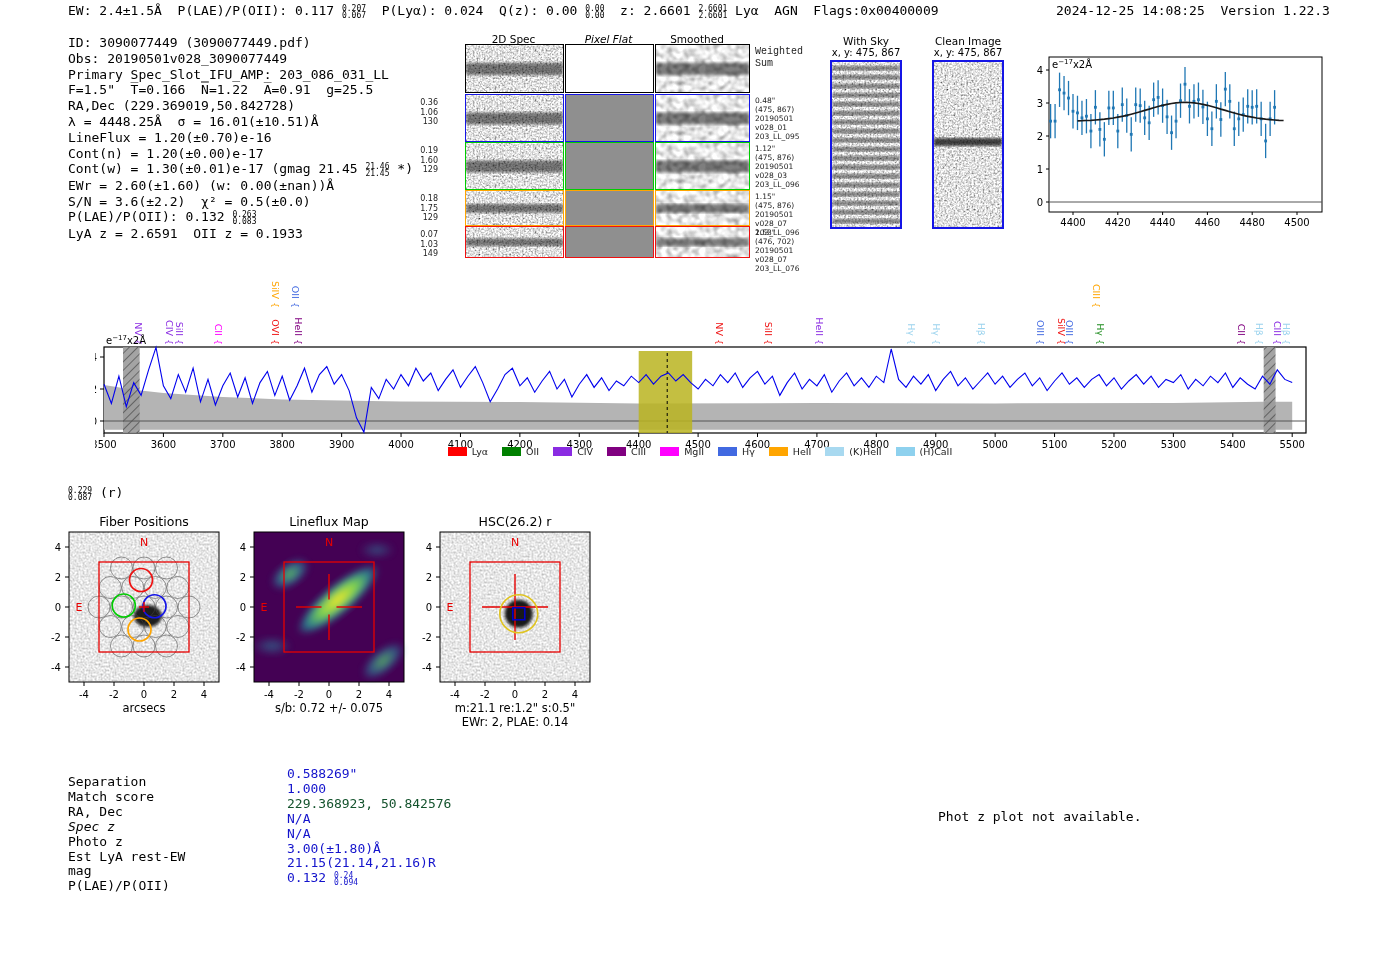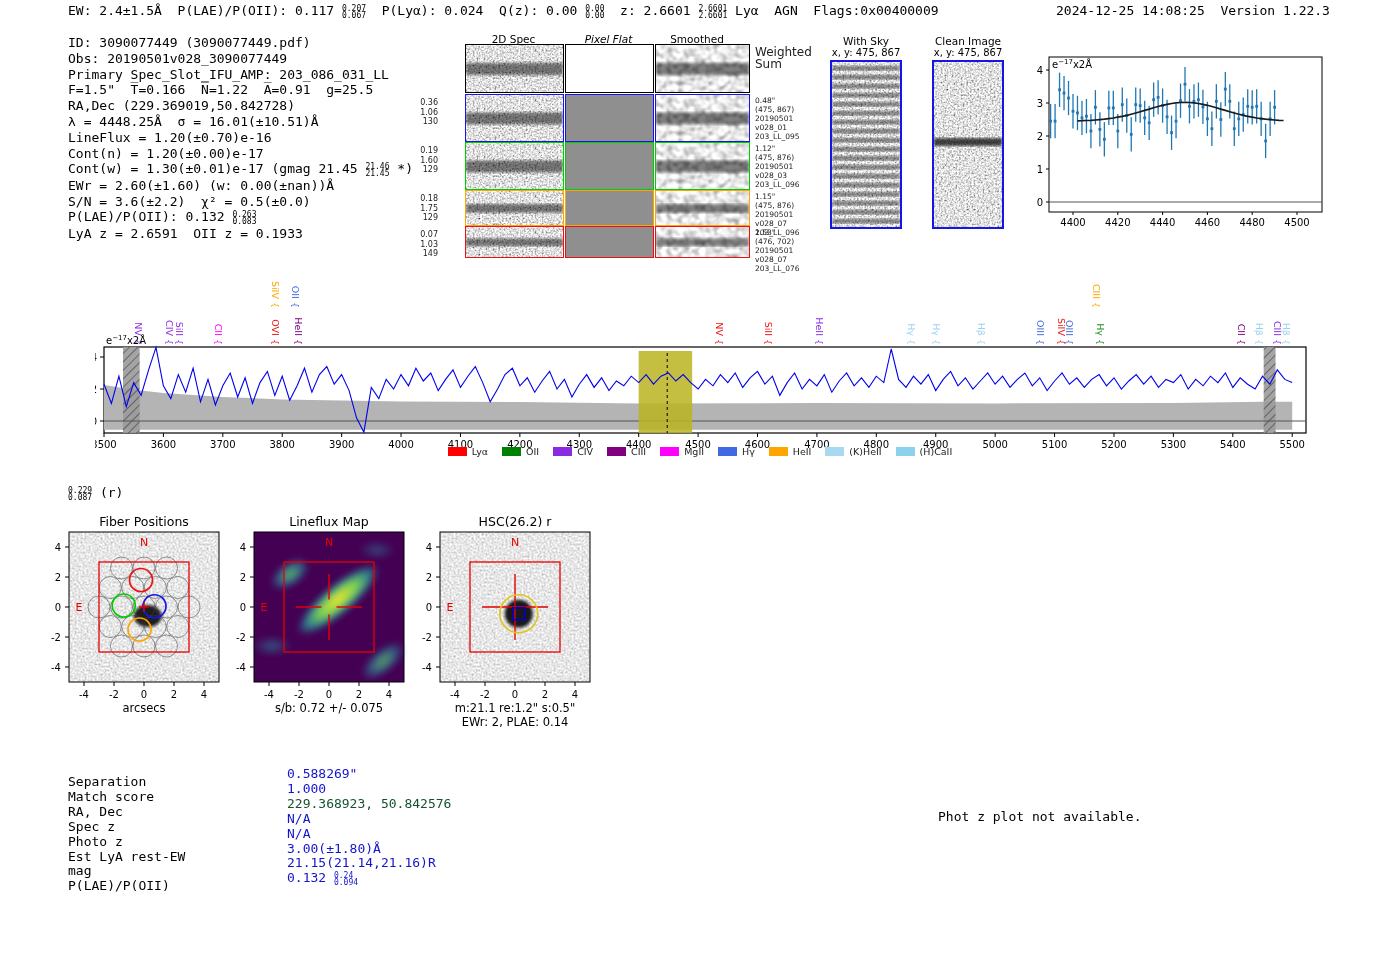--- a/index.html
+++ b/index.html
@@ -17,21 +17,21 @@
   #photznote{left:938px;top:809px;font-size:13px;}
   #matchtable{left:68px;top:765px;font-size:13px;}
   .mt-label{position:absolute;left:0;color:#000;white-space:pre;}
   .mt-value{position:absolute;left:219px;color:#1414cc;white-space:pre;}
   .mt-value .stk{color:#1414cc;}
   
   #spec2d{left:440px;top:30px;width:345px;height:230px;}
   .s2-h{position:absolute;top:3px;font-size:10.5px;color:#000;transform:translateX(-50%);}
   .s2-left{position:absolute;font-size:8px;line-height:9.5px;text-align:right;width:22px;color:#222;}
   .s2-right{position:absolute;font-size:7.5px;line-height:9px;color:#222;white-space:pre;}
-  .s2-right.big{font-size:12px;line-height:12px;}
+  .s2-right.big{font-size:10px;line-height:12px;font-family:Liberation Mono, monospace;}
   .s2-row{position:absolute;left:23px;width:287px;}
   .s2-cell{position:absolute;top:0;height:100%;}
   svg text{font-family:"DejaVu Sans",sans-serif;}
   .legend{position:absolute;left:95px;top:446px;width:1210px;display:flex;justify-content:center;gap:14px;align-items:center;}
   .leg-item{display:flex;align-items:center;gap:5px;font-size:9.5px;color:#222;}
   .leg-sw{width:19px;height:9px;display:inline-block;}
 </style>
 </head>
 <body>
 
@@ -653,21 +653,21 @@
       </svg>
     </div>
 
   <div id="matchtable" class="abs mono">
       <div class="mt-label" style="top: 9px;">Separation</div>
       <div class="mt-value" style="top: 1px; color: rgb(20, 20, 204);"><span>0.588269"</span></div>
       <div class="mt-label" style="top: 23.9px;">Match score</div>
       <div class="mt-value" style="top: 15.9px; color: rgb(20, 20, 204);"><span>1.000</span></div>
       <div class="mt-label" style="top: 38.8px;">RA, Dec</div>
       <div class="mt-value" style="top: 30.8px; color: #14532d;"><span>229.368923, 50.842576</span></div>
-      <div class="mt-label" style="top: 53.7px;">Spec z</div>
+      <div class="mt-label" style="top: 53.7px; font-style: italic;">Spec z</div>
       <div class="mt-value" style="top: 45.7px; color: rgb(20, 20, 204);"><span>N/A</span></div>
       <div class="mt-label" style="top: 68.6px;">Photo z</div>
       <div class="mt-value" style="top: 60.6px; color: rgb(20, 20, 204);"><span>N/A</span></div>
       <div class="mt-label" style="top: 83.5px;">Est LyA rest-EW</div>
       <div class="mt-value" style="top: 75.5px; color: rgb(20, 20, 204); text-align: right;"><span>3.00(±1.80)Å</span></div>
       <div class="mt-label" style="top: 98.4px;">mag</div>
       <div class="mt-value" style="top: 90.4px; color: rgb(20, 20, 204);"><span>21.15(21.14,21.16)R</span></div>
       <div class="mt-label" style="top: 113.3px;">P(LAE)/P(OII)</div>
       <div class="mt-value" style="top: 105.3px; color: rgb(20, 20, 204);"><span>0.132 </span><span class="stk"><span>0.24</span><span>0.094</span></span></div>
     </div>

